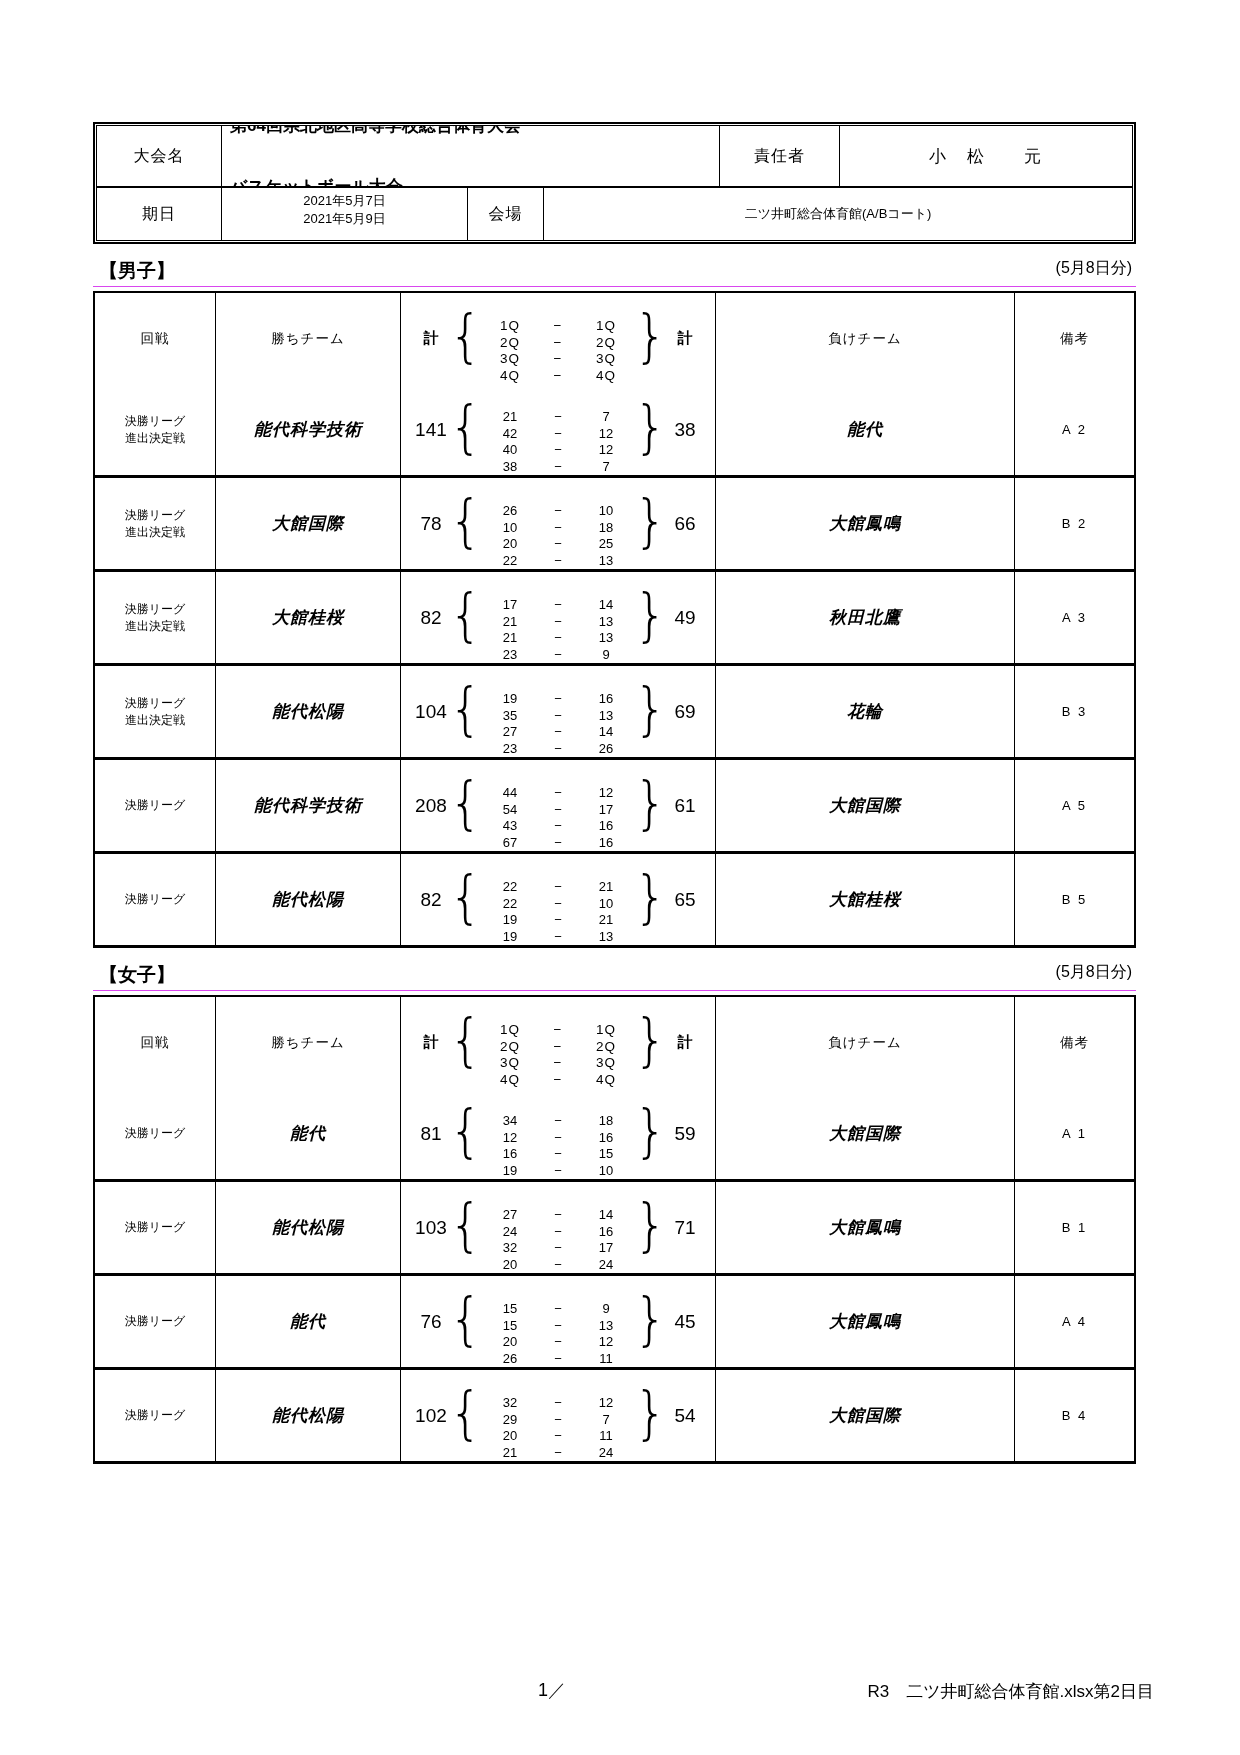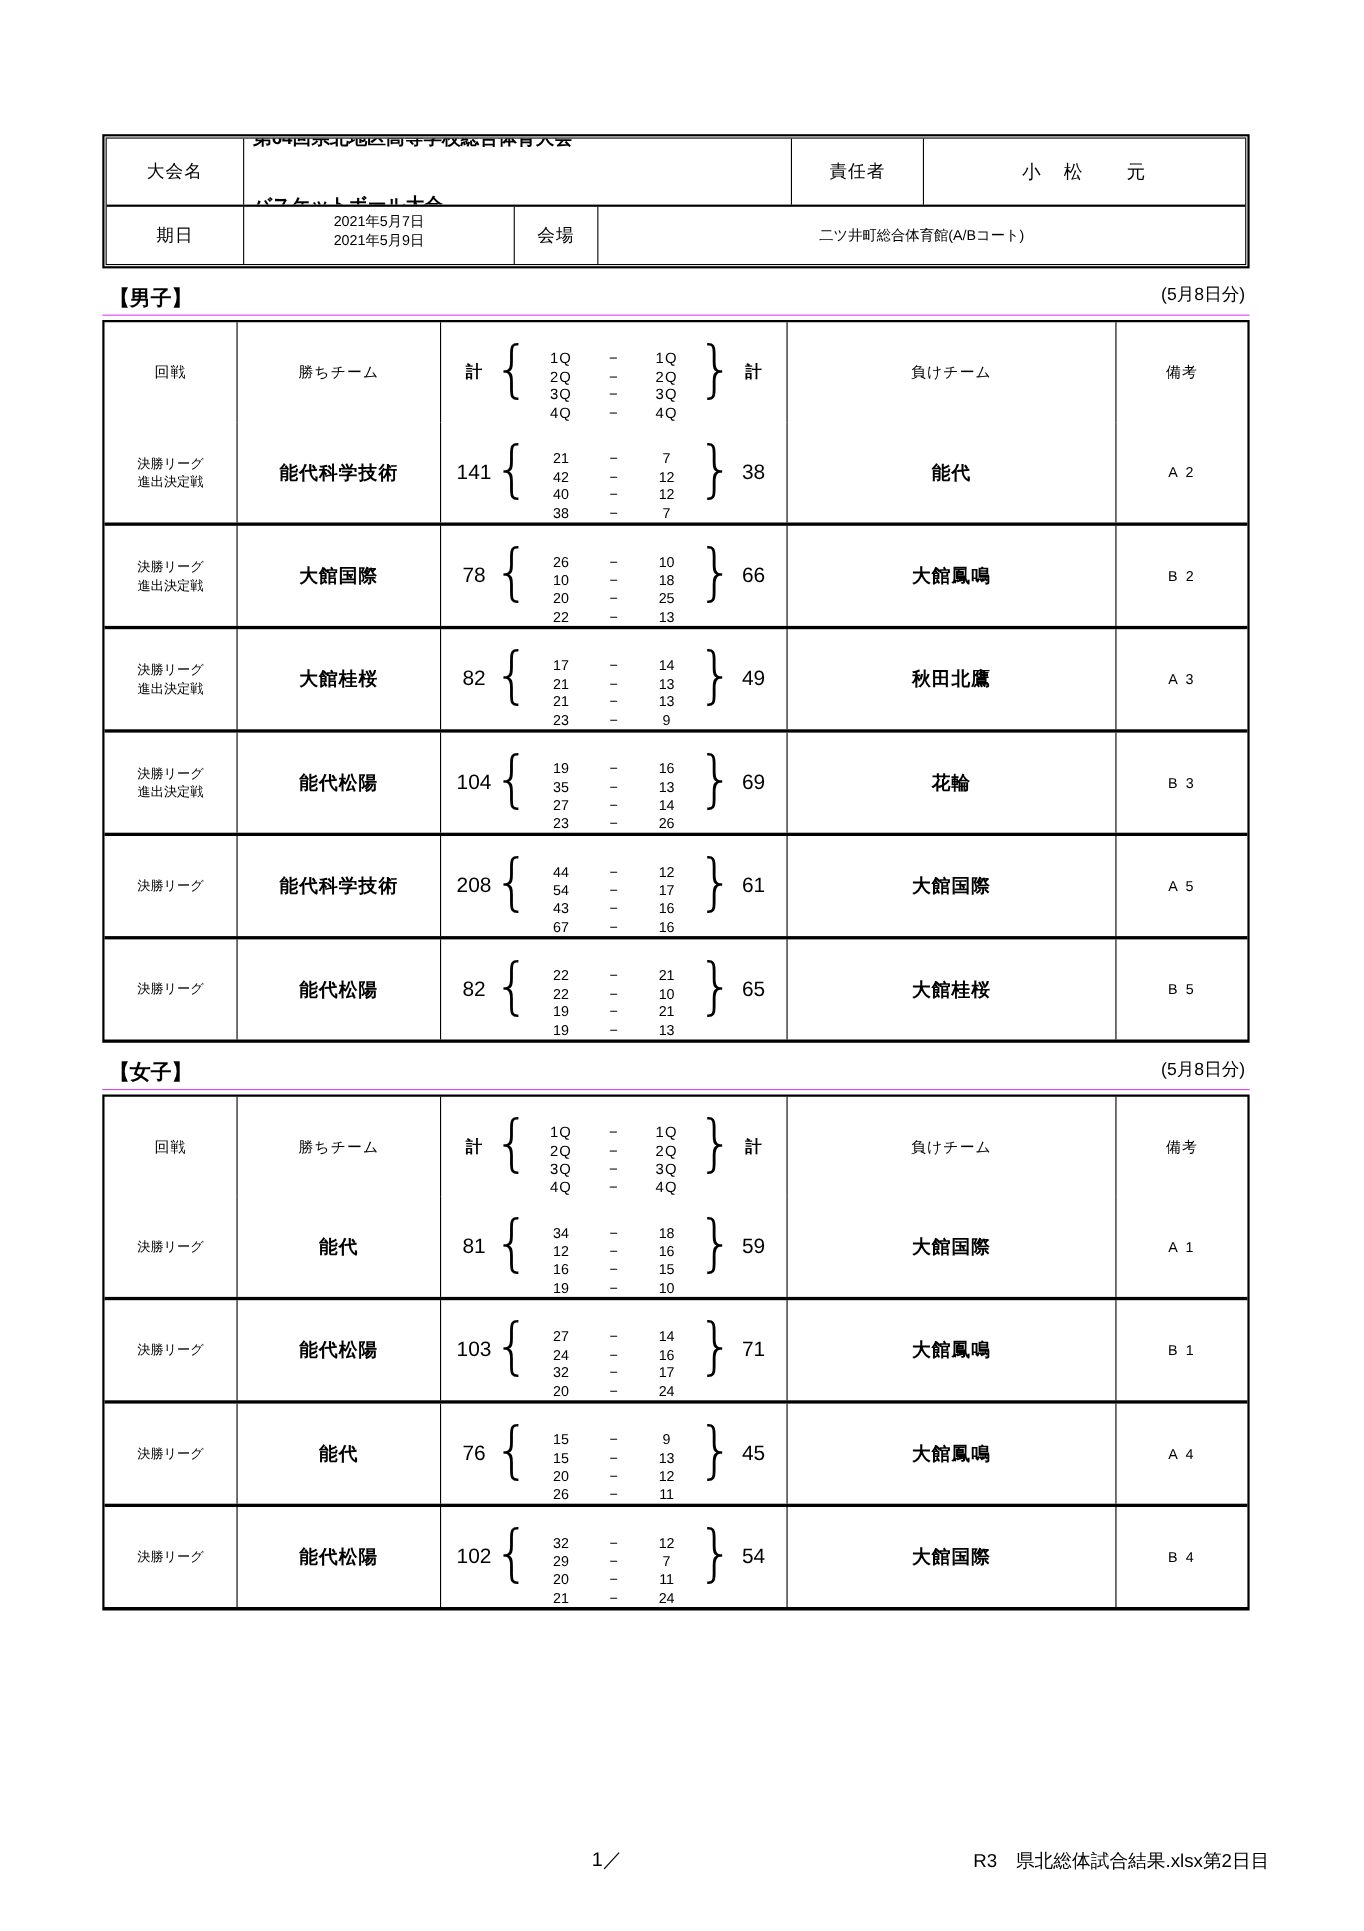--- a/index.html
+++ b/index.html
@@ -32,21 +32,21 @@
 
   .rtable { margin-top:4px; width:1043px; box-sizing:border-box;
             border:2px solid #000; border-bottom:3px solid #000; }
   .trow { display:grid; grid-template-columns:120px 185px 315px 299px 1fr; min-height:70px; }
   .trow + .trow { border-top:3px solid #000; }
   .thead-row { min-height:68px; }
   .cell { display:flex; align-items:center; justify-content:center;
           border-left:1px solid #000; text-align:center; }
   .trow .cell:first-child { border-left:none; }
   .c-round { flex-direction:column; font-size:12px; line-height:1.35; }
-  .c-team { font-size:17px; font-weight:bold; letter-spacing:1px; }
+  .c-team { font-size:17px; font-weight:bold; letter-spacing:1px;font-style:italic; }
   .c-remark { font-size:13px; letter-spacing:2px; }
   .hd { font-size:13.5px; font-weight:normal; letter-spacing:1px; }
 
   .c-score { justify-content:space-between; padding:0 12px; }
   .total { width:54px; text-align:center; font-size:19px; }
   .total-hd { width:54px; text-align:center; font-size:15px; font-weight:bold; }
   .brace { font-size:52px; font-weight:200; line-height:1; transform:scaleY(1.08);
            font-family:"DejaVu Sans",sans-serif; padding-bottom:6px; }
   .qgrid { width:152px; display:flex; flex-direction:column; justify-content:center;margin-top:25px; }
   .qline { display:flex; line-height:16.5px; font-size:13px; }
@@ -553,14 +553,14 @@
     <div class="cell c-remark">B 4</div>
   </div>
 </div>
     </div>
   </div>
 </div>
 
   </div>
 
   <div class="footer-page">1／</div>
-  <div class="footer-file">R3　県北総体試合結果.xlsx第2日目</div>
+  <div class="footer-file">R3　二ツ井町総合体育館.xlsx第2日目</div>
 </div>
 
 </body></html>

